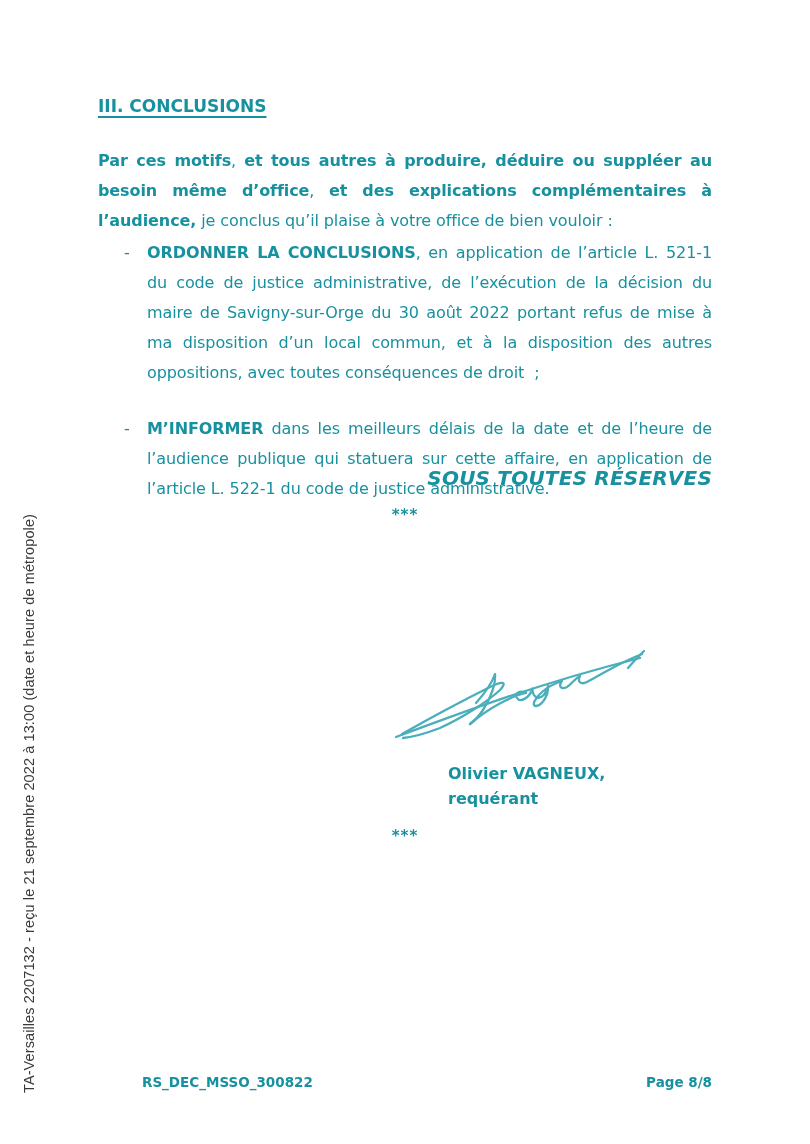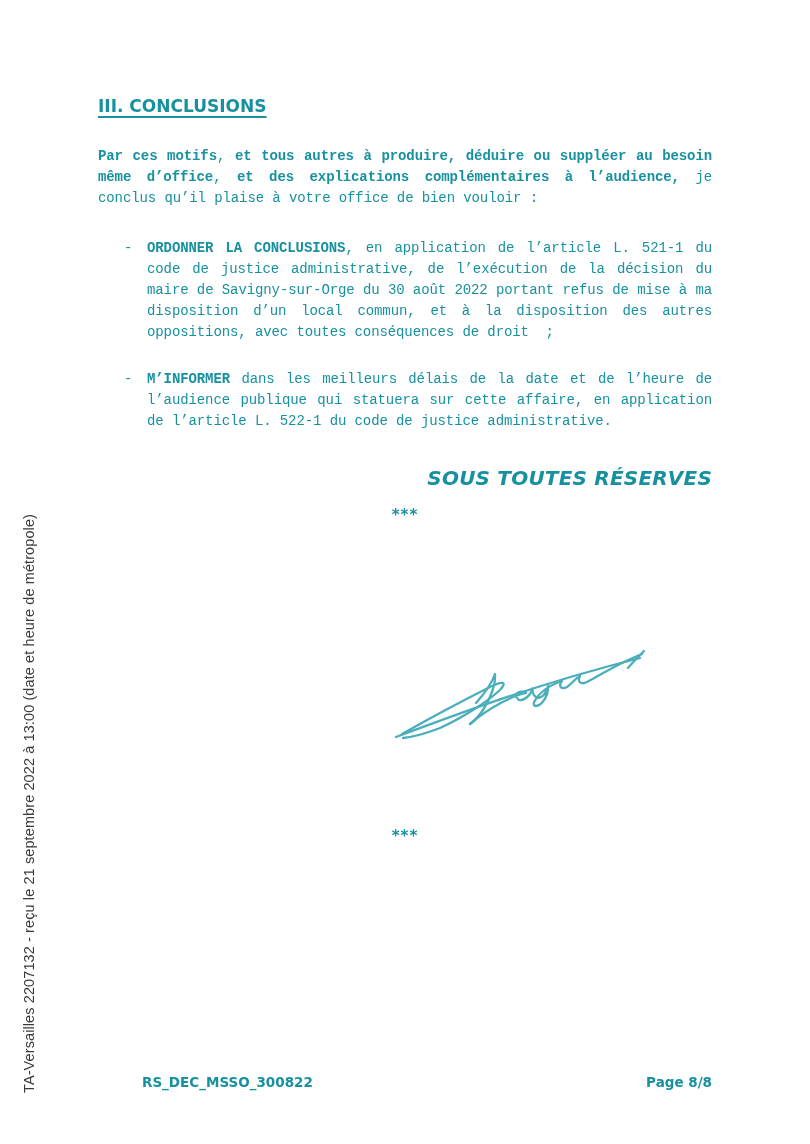--- a/index.html
+++ b/index.html
@@ -23,21 +23,21 @@
     white-space:nowrap;
     font-family:"Liberation Sans",sans-serif;
     font-size:14.5px;color:var(--stamp);letter-spacing:0.1px;
   }
   .title{
     position:absolute;left:98px;top:96px;
     font-size:17px;font-weight:bold;color:var(--accent);
     text-decoration:underline;text-underline-offset:4px;text-decoration-thickness:2px;text-align:center;
   }
   .body-text{
-    font-size:14px;line-height:21px;letter-spacing:-0.1px;color:var(--accent);font-family:Liberation Mono, monospace;
+    font-size:16px;line-height:30px;letter-spacing:-0.1px;color:var(--accent);
   }
   .intro{
     position:absolute;left:98px;top:146px;width:614px;
     text-align:justify;
   }
   .b{font-weight:bold;}
   .bullets{
     position:absolute;left:98px;top:238px;width:614px;
     list-style:none;
   }
@@ -111,19 +111,23 @@
 
 
   <svg class="signature-svg" viewBox="0 0 262 98" xmlns="http://www.w3.org/2000/svg">
     <path d="M 6 94 C 70 70, 150 40, 250 15"></path>
     <path d="M 12 91 C 42 74, 76 56, 100 44 C 112 38, 118 38, 110 47 C 97 59, 72 75, 50 85 C 37 90, 22 94, 13 95"></path>
     <path d="M 86 60 C 95 50, 102 40, 105 31 C 106 40, 101 55, 93 67 C 89 73, 84 78, 80 81"></path>
     <path d="M 80 81 C 100 64, 122 53, 136 50 C 130 47, 124 50, 127 55 C 130 60, 139 55, 142 47 C 143 42, 141 51, 146 54 C 151 57, 157 50, 158 43 C 159 51, 153 62, 146 63 C 141 63, 145 55, 152 49 C 160 42, 166 40, 172 38 C 168 43, 171 47, 177 44 C 182 41, 184 36, 190 33 C 187 39, 191 42, 197 39 C 206 34, 220 26, 232 20 C 240 16, 247 13, 252 11"></path>
     <path d="M 238 25 C 244 18, 250 12, 254 8"></path>
   </svg>
 
+  <div class="sig-name">
+    <div>Olivier VAGNEUX,</div>
+    <div>requérant</div>
+  </div>
 
   <div class="separator sep-bottom">***</div>
 
   <div class="footer-left">RS_DEC_MSSO_300822</div>
   <div class="footer-right">Page 8/8</div>
 
 </div>
 
 </body></html>

